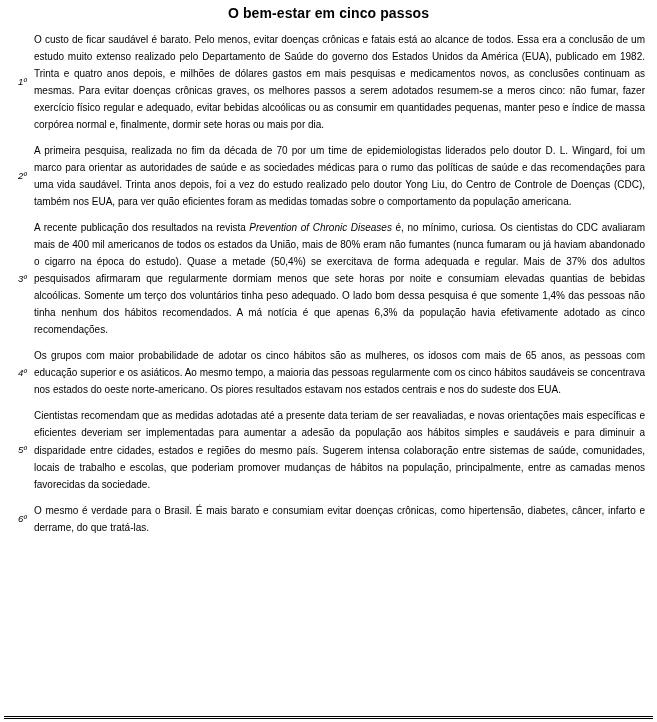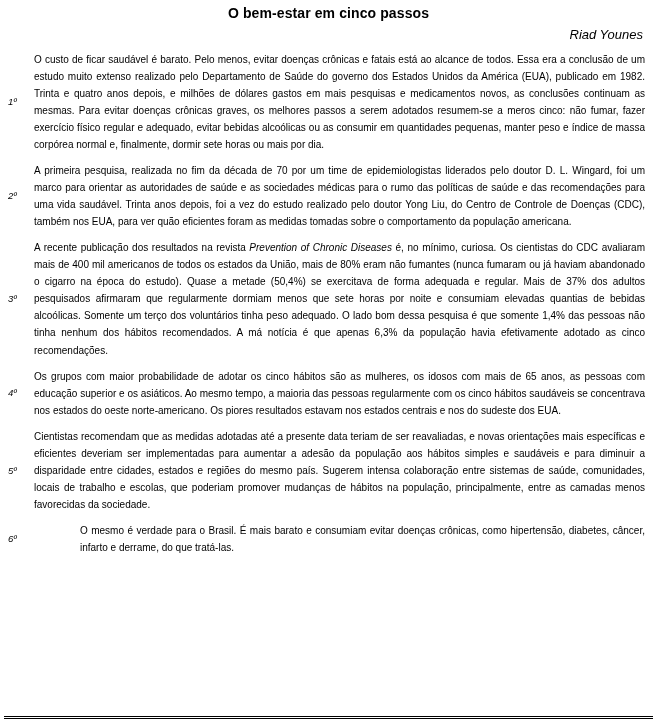--- a/index.html
+++ b/index.html
@@ -48,30 +48,29 @@
     padding: 0 12px 0 0;
   }
 
   .para-row {
     display: flex;
     align-items: center;
     margin-bottom: 9px;
   }
   .para-row:last-child {
     margin-bottom: 0;
-    gap: 46px;
   }
 
   .para-marker {
     flex: 0 0 34px;
     width: 34px;
     font-size: 9.5px;
     font-style: italic;
     line-height: 1;
-    padding-left: 8px;
+    padding-left: 18px;
     box-sizing: border-box;
     color: #000;
     user-select: none;
   }
 
   .para-text {
     flex: 1 1 auto;
     font-size: 10px;
     line-height: 17.05px;
     text-align: justify;
@@ -106,21 +105,20 @@
     padding-left: 1px;
   }
 </style>
 </head>
 <body>
 
 <div class="page">
 
   <h1 class="doc-title">O bem-estar em cinco passos</h1>
 
-  <div class="doc-author">Riad Younes</div>
 
   <div class="text-body">
 
     <div class="para-row">
       <div class="para-marker">1º</div>
       <p class="para-text">O custo de ficar saudável é barato. Pelo menos, evitar doenças crônicas e fatais está ao alcance de todos. Essa era a conclusão de um estudo muito extenso realizado pelo Departamento de Saúde do governo dos Estados Unidos da América (EUA), publicado em 1982. Trinta e quatro anos depois, e milhões de dólares gastos em mais pesquisas e medicamentos novos, as conclusões continuam as mesmas. Para evitar doenças crônicas graves, os melhores passos a serem adotados resumem-se a meros cinco: não fumar, fazer exercício físico regular e adequado, evitar bebidas alcoólicas ou as consumir em quantidades pequenas, manter peso e índice de massa corpórea normal e, finalmente, dormir sete horas ou mais por dia.</p>
     </div>
 
     <div class="para-row">
       <div class="para-marker">2º</div>

